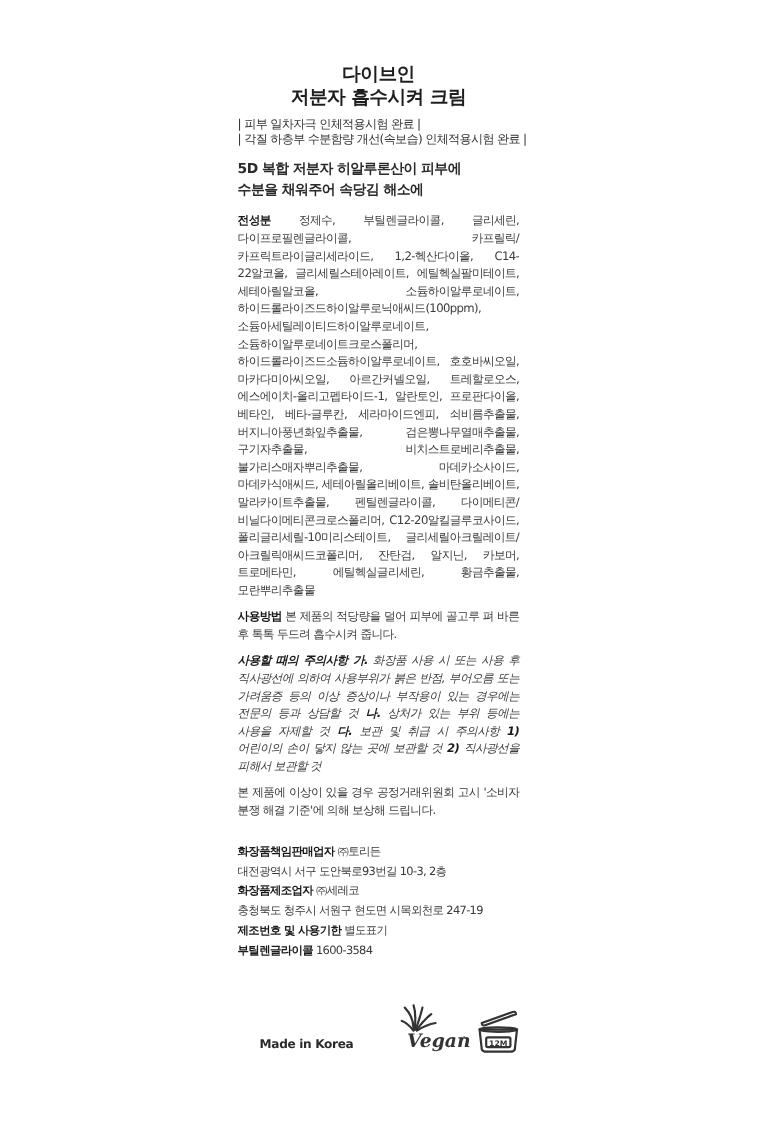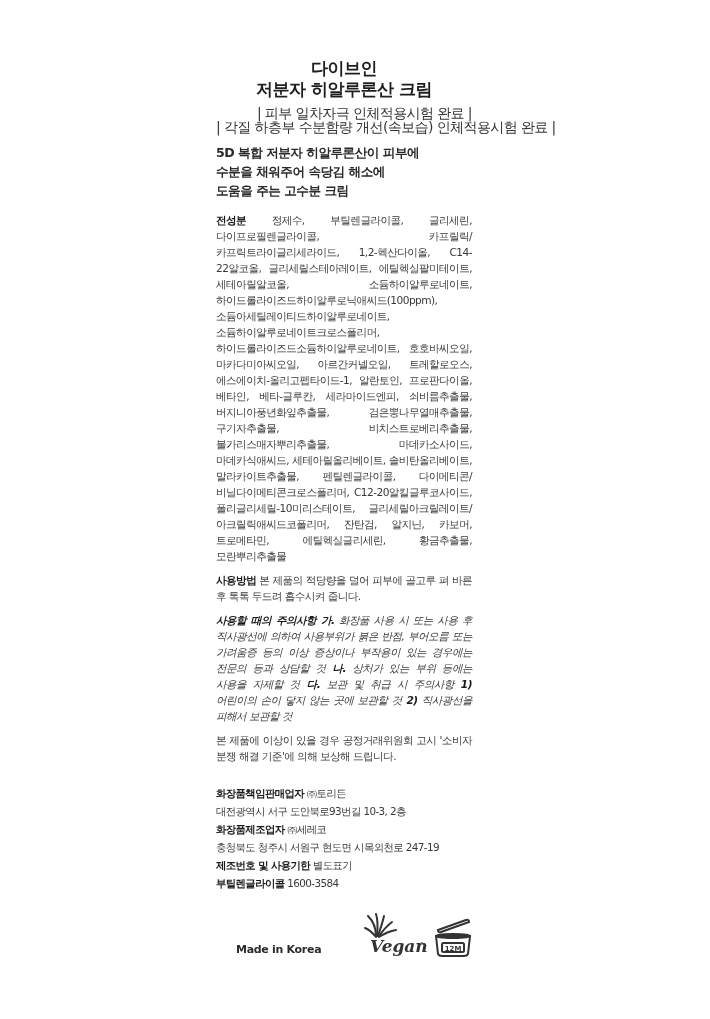--- a/index.html
+++ b/index.html
@@ -1,52 +1,51 @@
 <!DOCTYPE html>
 <html><head>
 <meta charset="utf-8">
 <style>
   html, body { margin: 0; padding: 0; background: #ffffff; }
   body { width: 710px; height: 1019px; position: relative; overflow: hidden;
          font-family: "DejaVu Sans", "Liberation Sans", sans-serif; color: #222; }
   .page { position: absolute; left: 216px; top: 58px; width: 256px; }
   .title { text-align: center; font-weight: bold; font-size: 17px; line-height: 21px; color: #1e1e1e; letter-spacing: -0.5px; }
-  .certs { text-align: right; font-size: 14px; line-height: 14px; color: #333; margin-top: 6px; letter-spacing: -0.6px; white-space: nowrap; }
+  .certs { text-align: left; font-size: 11px; line-height: 14px; color: #333; margin-top: 6px; letter-spacing: -0.6px; white-space: nowrap; }
   .claim { font-weight: bold; font-size: 12.6px; line-height: 19px; color: #2a2a2a; margin-top: 9px; letter-spacing: -0.5px; }
   .para { font-size: 10.6px; line-height: 16px; color: #3a3a3a; letter-spacing: -0.55px; text-align: justify; word-break: keep-all; }
   .para b { color: #1a1a1a; font-weight: bold; margin-top: 42px; }
   .ingredients { margin-top: 12px; }
   .usage { margin-top: 8px; }
   .cautions { margin-top: 8px; font-style: italic; }
   .notice { margin-top: 8px; }
   .company { margin-top: 20px; font-size: 10.4px; line-height: 18px; color: #3a3a3a; letter-spacing: -0.6px; white-space: nowrap; }
   .company b { color: #1a1a1a; }
   .footer { position: absolute; left: 236px; top: 912px; width: 250px; height: 50px; }
   .made { position: absolute; left: 0; top: 31px; font-weight: bold; font-size: 11px; color: #2a2a2a; letter-spacing: -0.3px; }
   .vegan { position: absolute; left: 128px; top: 0; width: 64px; height: 46px; }
   .pao { position: absolute; left: 196px; top: 4px; width: 42px; height: 42px; }
 </style>
 </head>
 <body>
 
 <div class="page">
   <div class="title">
     <div>다이브인</div>
-    <div>저분자 히알루론산 크림</div>
+    <div>저분자 흡수시켜 크림</div>
   </div>
 
   <div class="certs">
     <div>| 피부 일차자극 인체적용시험 완료 |</div>
     <div>| 각질 하층부 수분함량 개선(속보습) 인체적용시험 완료 |</div>
   </div>
 
   <div class="claim">
     <div>5D 복합 저분자 히알루론산이 피부에</div>
     <div>수분을 채워주어 속당김 해소에</div>
-    <div>도움을 주는 고수분 크림</div>
   </div>
 
   <div class="para ingredients"><b>전성분</b><span> 정제수, 부틸렌글라이콜, 글리세린, 다이프로필렌글라이콜, 카프릴릭/카프릭트라이글리세라이드, 1,2-헥산다이올, C14-22알코올, 글리세릴스테아레이트, 에틸헥실팔미테이트, 세테아릴알코올, 소듐하이알루로네이트, 하이드롤라이즈드하이알루로닉애씨드(100ppm), 소듐아세틸레이티드하이알루로네이트, 소듐하이알루로네이트크로스폴리머, 하이드롤라이즈드소듐하이알루로네이트, 호호바씨오일, 마카다미아씨오일, 아르간커넬오일, 트레할로오스, 에스에이치-올리고펩타이드-1, 알란토인, 프로판다이올, 베타인, 베타-글루칸, 세라마이드엔피, 쇠비름추출물, 버지니아풍년화잎추출물, 검은뽕나무열매추출물, 구기자추출물, 비치스트로베리추출물, 불가리스매자뿌리추출물, 마데카소사이드, 마데카식애씨드, 세테아릴올리베이트, 솔비탄올리베이트, 말라카이트추출물, 펜틸렌글라이콜, 다이메티콘/비닐다이메티콘크로스폴리머, C12-20알킬글루코사이드, 폴리글리세릴-10미리스테이트, 글리세릴아크릴레이트/아크릴릭애씨드코폴리머, 잔탄검, 알지닌, 카보머, 트로메타민, 에틸헥실글리세린, 황금추출물, 모란뿌리추출물</span></div>
 
   <div class="para usage"><b>사용방법</b><span> 본 제품의 적당량을 덜어 피부에 골고루 펴 바른 후 톡톡 두드려 흡수시켜 줍니다.</span></div>
 
   <div class="para cautions"><b>사용할 때의 주의사항</b><b> 가.</b><span> 화장품 사용 시 또는 사용 후 직사광선에 의하여 사용부위가 붉은 반점, 부어오름 또는 가려움증 등의 이상 증상이나 부작용이 있는 경우에는 전문의 등과 상담할 것</span><b> 나.</b><span> 상처가 있는 부위 등에는 사용을 자제할 것</span><b> 다.</b><span> 보관 및 취급 시 주의사항</span><b> 1)</b><span> 어린이의 손이 닿지 않는 곳에 보관할 것</span><b> 2)</b><span> 직사광선을 피해서 보관할 것</span></div>
 
   <div class="para notice">본 제품에 이상이 있을 경우 공정거래위원회 고시 '소비자 분쟁 해결 기준'에 의해 보상해 드립니다.</div>
 

